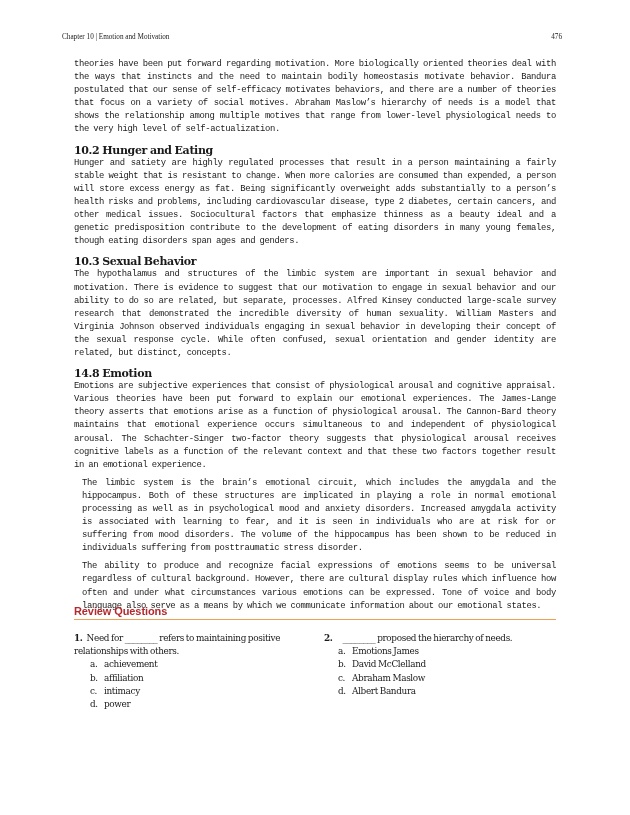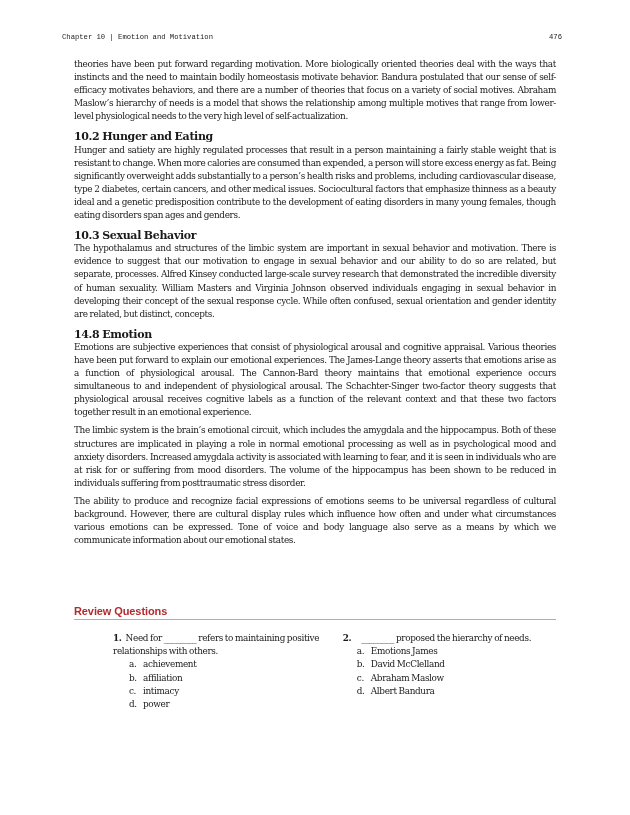--- a/index.html
+++ b/index.html
@@ -12,21 +12,21 @@
       height: 815px;
       position: relative;
       overflow: hidden;
       color: #1a1a1a;
     }
     .header {
       position: absolute;
       top: 33px;
       left: 62px;
       width: 500px;
-      font-family: Liberation Mono, monospace;
+      font-family: Liberation Serif, serif;
       font-size: 7.2px;
       color: #222;
       display: flex;
       justify-content: space-between;
       text-align: right;
     }
     .content {
       position: absolute;
       top: 58px;
       left: 74px;
@@ -34,27 +34,27 @@
       font-family: "DejaVu Serif", serif;
       font-size: 8.9px;
       line-height: 13.1px;
       letter-spacing: -0.35px;
       word-spacing: -0.6px;
     }
     .content p {
       margin: 0;
       text-align: justify;
     }
-    .content p + p { margin-top: 5px; }
+    .content p + p { margin-top: 5px; margin-left: 8px; }
     .section-heading {
       font-weight: bold;
       margin: 7px 0 0 0;
       font-size: 11px;
     }
-    .last-line-left { text-align-last: left; }
+    .last-line-left { text-align-last: left; font-family: Liberation Mono, monospace; }
     .review {
       position: absolute;
       top: 605px;
       left: 74px;
       width: 482px;
     }
     .review-title {
       font-family: "Liberation Sans", sans-serif;
       font-weight: bold;
       font-size: 11px;
@@ -64,21 +64,20 @@
       letter-spacing: -0.1px;
     }
     .questions {
       display: flex;
       margin-top: 12px;
       font-family: "DejaVu Serif", serif;
       font-size: 8.9px;
       line-height: 13.2px;
       letter-spacing: -0.35px;
       word-spacing: -0.6px;
-      margin-left: 39px;
     }
     .q-col-1 { width: 250px; }
     .q-col-2 { width: 232px; padding-left: 0; }
     .q-stem .num { font-weight: bold; margin-right: 4px; }
     .q-col-2 .q-stem .num { margin-right: 10px; }
     .opts { list-style: none; margin: 0; padding: 0 0 0 16px; }
     .q-col-2 .opts { padding-left: 14px; }
     .opts li { display: flex; }
     .opts .letter { width: 14px; display: inline-block; }
   </style>

